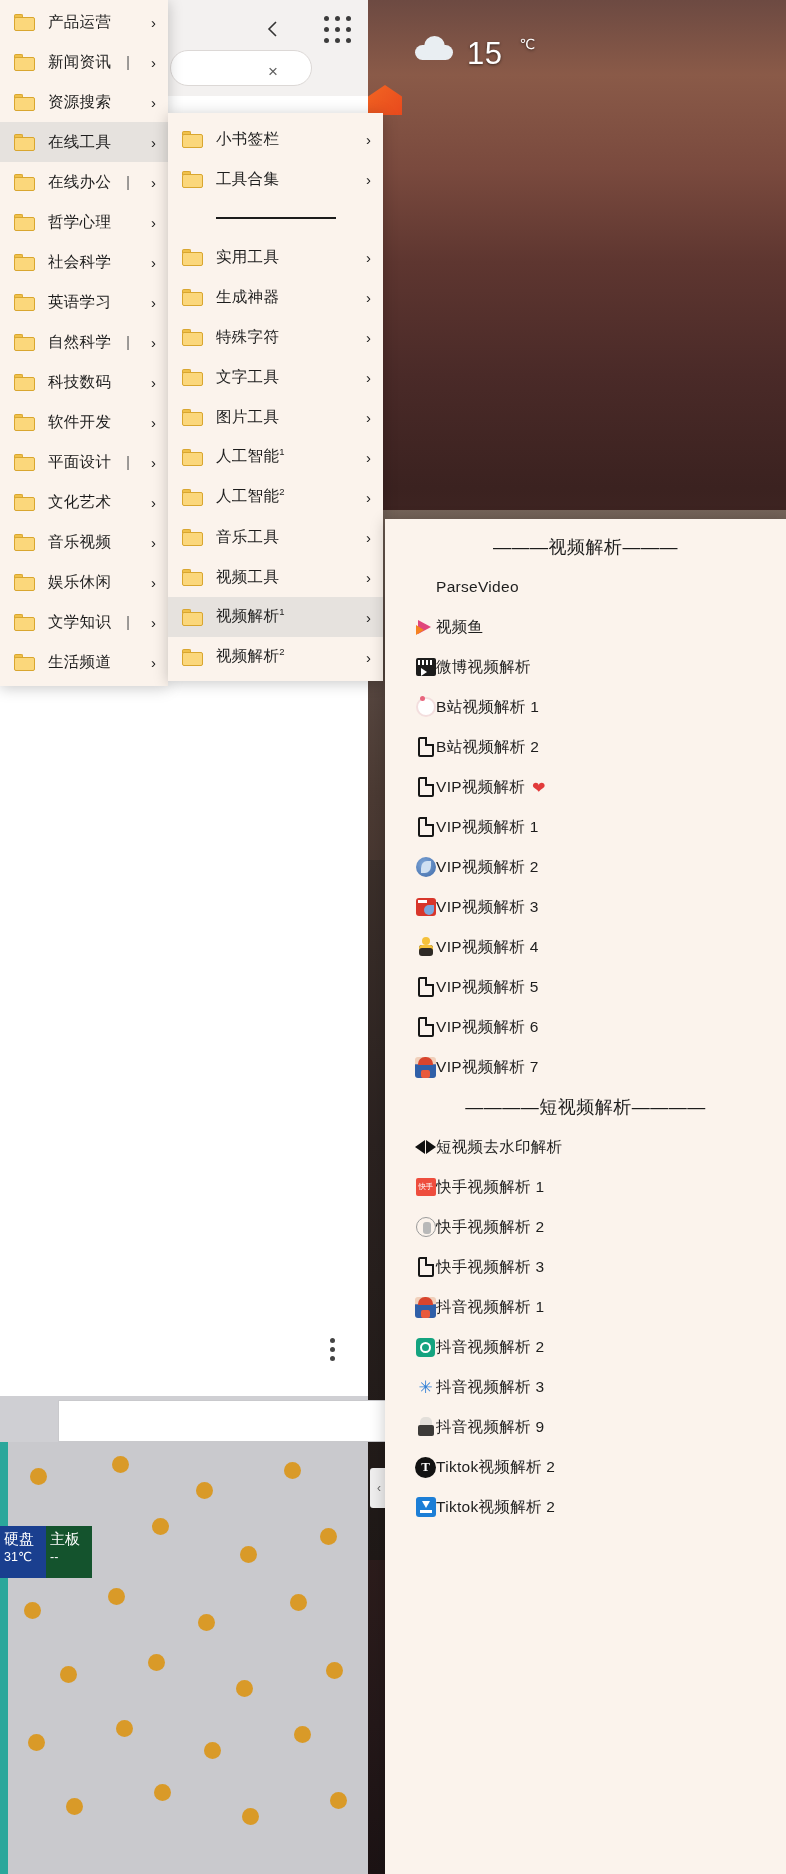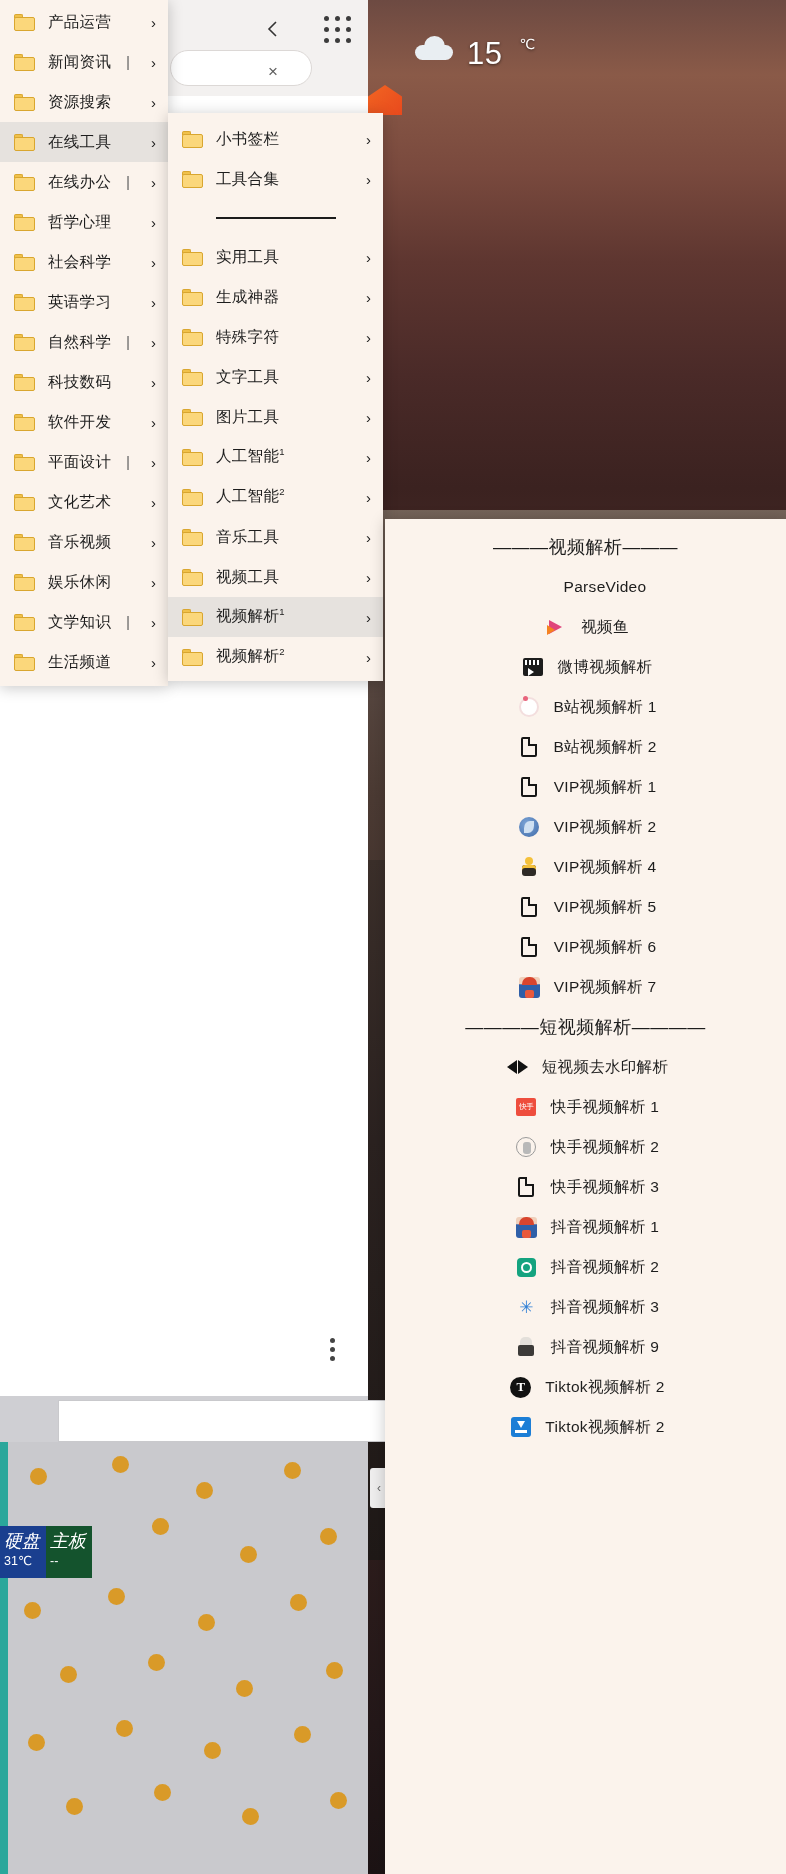--- a/index.html
+++ b/index.html
@@ -99,21 +99,21 @@
   .teal-strip { position:absolute; left:0; top:1442px; width:8px; height:432px; background:#2aa79b; }
   .side-arrow { position:absolute; left:370px; top:1468px; width:18px; height:40px;
     background:#efeeee; border-radius:3px 0 0 3px; color:#666; font-size:12px;
     display:flex; align-items:center; justify-content:center;}
 
   
   .hw { position:absolute; left:0; top:1526px; display:flex; font-size:13px; }
   .hw .cell { width:46px; height:52px; color:#fff; padding:3px 4px; line-height:1.35; }
   .hw .c1 { background:#1a3f8f; }
   .hw .c2 { background:#14532d; }
-  .hw .lbl { font-size:18px;font-style:italic; }
+  .hw .lbl { font-size:15px; }
   .hw .val { font-size:12.5px; }
 
   
   .menu {
     position:absolute;
     background:#fbf3ec;
     box-shadow:0 2px 14px rgba(0,0,0,.22);
     font-size:15.5px;
     color:#1d1d1d;
   }
@@ -134,24 +134,24 @@
 
   
   .folder { width:21px; height:17px; margin-right:13px; position:relative; flex:0 0 auto; }
   .folder .tab { position:absolute; left:0; top:0; width:9px; height:4px;
      background:#f0c14b; border:1px solid #d9a62f; border-bottom:none; border-radius:2px 2px 0 0;}
   .folder .bod { position:absolute; left:0; top:3.5px; width:21px; height:13.5px;
      background:#fbd77b; border:1px solid #d9a62f; border-radius:2px;}
 
   
   #menu-l3 .mi3 {
-    display:flex; align-items:center; height:40px; padding:0 14px 0 18px; white-space:nowrap;justify-content:center;
+    display:flex; align-items:center; height:40px; padding:0 14px 0 30px; white-space:nowrap;
   }
   #menu-l3 .mi3 .label { font-size:15.5px; letter-spacing:.3px; }
-  .ico3 { width:21px; height:21px; margin-right:14px; flex:0 0 auto; position:relative;
+  .ico3 { width:21px; height:21px; flex:0 0 auto; position:relative;
           display:flex; align-items:center; justify-content:center; }
 
   .sect {
     height:40px; display:flex; align-items:center; justify-content:center;
     font-size:18px; color:#1d1d1d; letter-spacing:.5px;
   }
 
   
   .ico-doc { width:16px; height:20px; border:2px solid #161616; border-radius:2px;
     position:relative; background:#fbf3ec; }
@@ -596,30 +596,43 @@
     <div class="mi3">
       <span class="ico3">
         <span class="ico-doc"></span>
       </span>
       <span class="label">B站视频解析 2</span>
     </div>
     <div class="mi3">
       <span class="ico3">
         <span class="ico-doc"></span>
       </span>
+      <span class="label">VIP视频解析</span>
+      <span class="heart">❤</span>
+    </div>
+    <div class="mi3">
+      <span class="ico3">
+        <span class="ico-doc"></span>
+      </span>
       <span class="label">VIP视频解析 1</span>
     </div>
     <div class="mi3">
       <span class="ico3">
         <span class="ico-leaf"></span>
       </span>
       <span class="label">VIP视频解析 2</span>
     </div>
     <div class="mi3">
       <span class="ico3">
+        <span class="ico-redtool"></span>
+      </span>
+      <span class="label">VIP视频解析 3</span>
+    </div>
+    <div class="mi3">
+      <span class="ico3">
         <span class="ico-yellowman"></span>
       </span>
       <span class="label">VIP视频解析 4</span>
     </div>
     <div class="mi3">
       <span class="ico3">
         <span class="ico-doc"></span>
       </span>
       <span class="label">VIP视频解析 5</span>
     </div>

